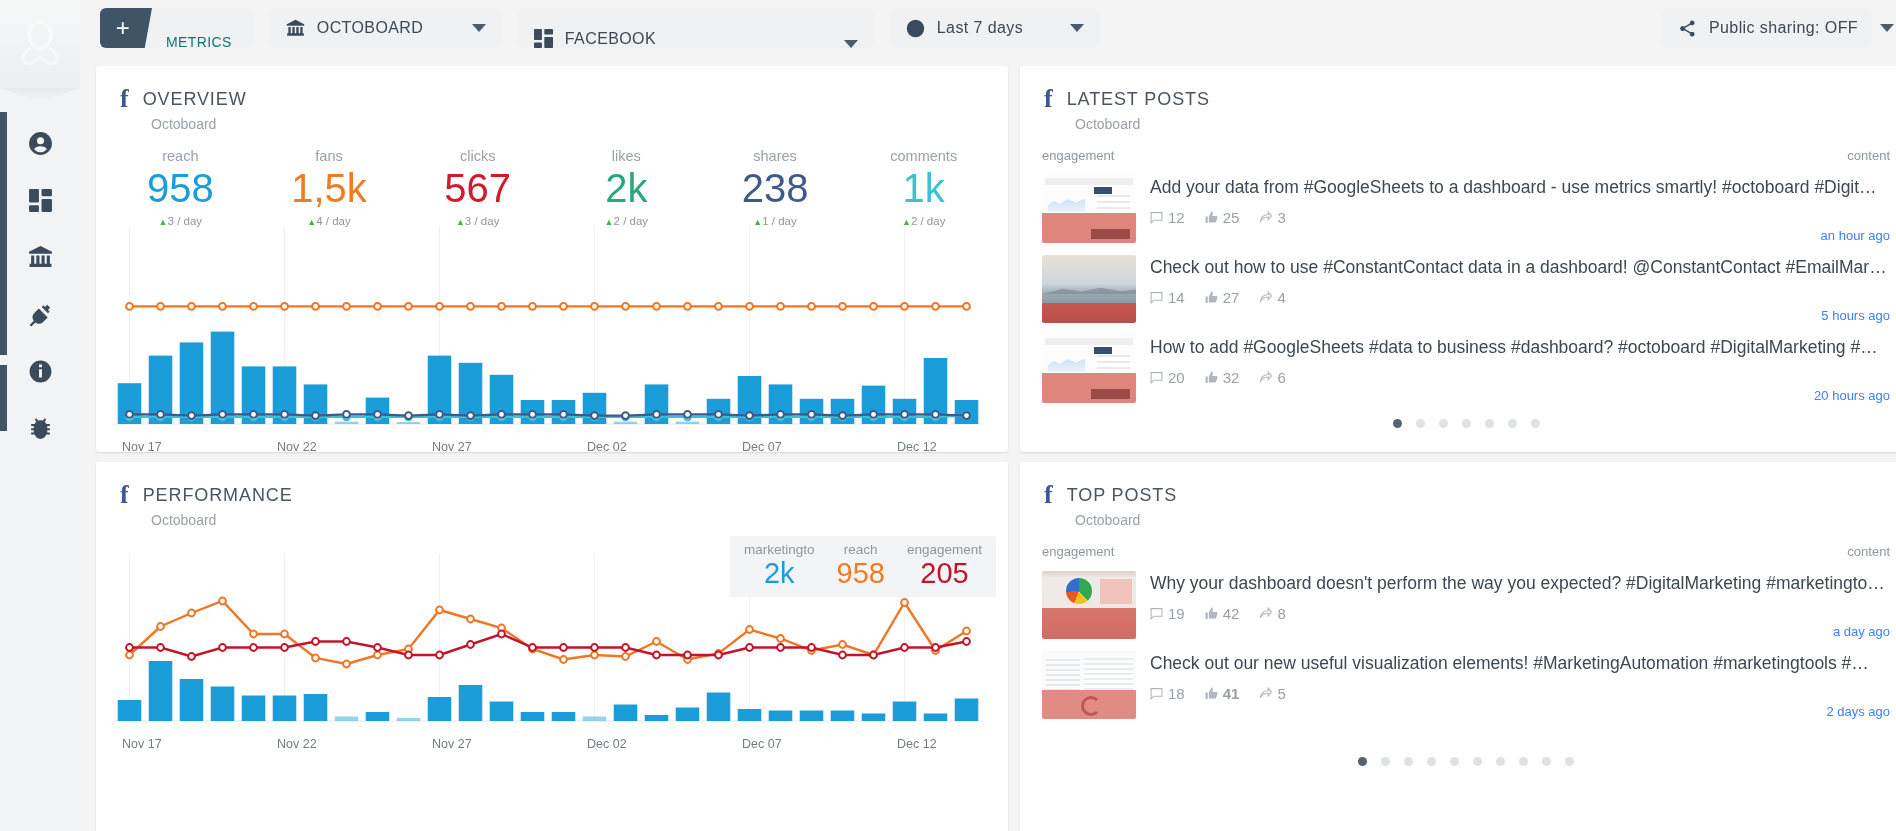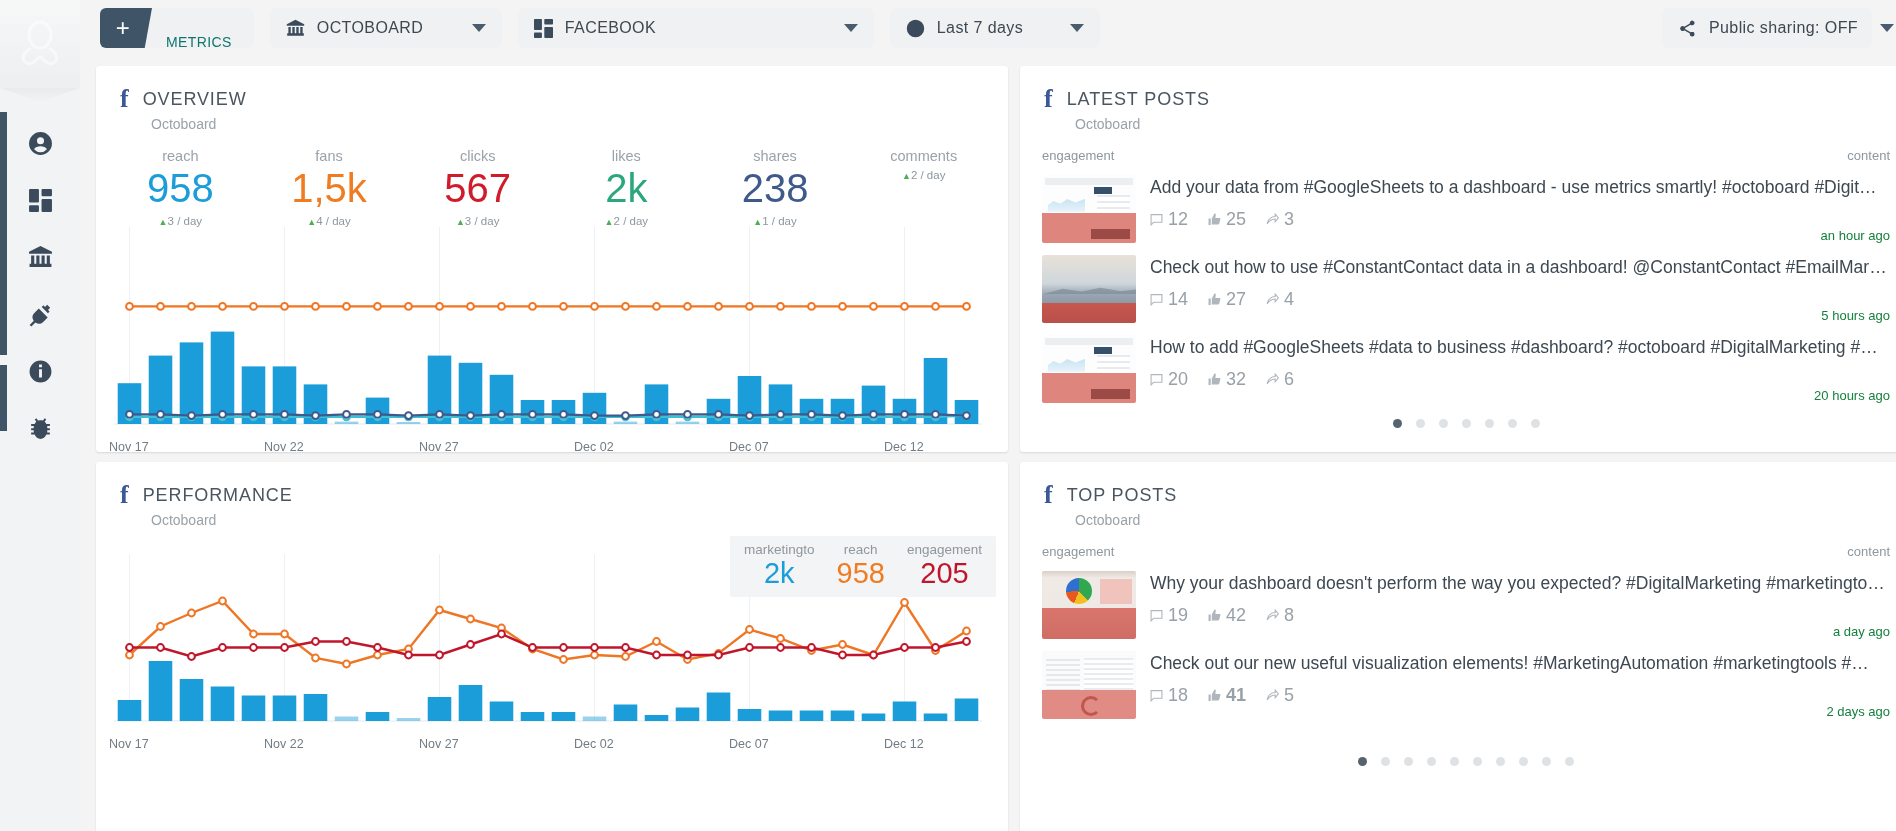--- a/index.html
+++ b/index.html
@@ -71,21 +71,21 @@
   }
   .btn-select .lbl { display:flex; align-items:center; gap: 12px; }
   .btn-select .lbl .txt { font-size: 16px; color:#3d4852; }
   .caret {
     width: 0; height: 0; border-left: 7px solid transparent;
     border-right: 7px solid transparent; border-top: 8px solid #4a5c6d;
     margin-left: 12px;
   }
   .ico { width: 19px; height: 19px; fill: #3b4b5c; display:block; }
   .w-octoboard { width: 232px; }
-  .w-facebook { width: 356px; }
+  .w-facebook { width: 356px; align-items: flex-end; }
   .w-date { width: 210px; }
   .btn-share { position: absolute; right: 24px; width: 210px; }
 
   
   .grid {
     position: absolute; left: 0; top: 56px;
     width: 1816px; height: 775px;
     padding: 10px 20px 0 16px;
     display: grid;
     grid-template-columns: 912px 892px;
@@ -106,37 +106,37 @@
   
   .metrics-row { display: flex; margin: 16px 10px 0 10px; }
   .metric { flex: 1; text-align: center; }
   .metric .m-lbl { font-size: 14.5px; color: #9aa2a9; }
   .metric .m-val { font-size: 40px; line-height: 44px; font-weight: 400; margin-top: 2px; }
   .metric .m-sub { font-size: 11.5px; color: #8e979e; margin-top: 5px; }
   .m-sub .tri { color: #4caf50; font-size: 9px; }
 
   
   .chart-wrap { position: relative; margin: 0 12px; }
-  .axis-labels { position: relative; height: 20px; margin: 4px 14px 0 13px; }
+  .axis-labels { position: relative; height: 20px; margin: 4px 14px 0 26px; }
   .axis-labels span { position: absolute; font-size: 12.5px; color: #727c85; }
 
   
   .posts-head { display: flex; justify-content: space-between; padding: 0 22px; margin-top: 16px; }
   .posts-head span { font-size: 13px; color: #8e979e; }
   .post-row { display: flex; padding: 6px 22px 0 22px; margin-top: 6px; }
   .thumb { width: 94px; height: 68px; flex: 0 0 94px; border-radius: 2px; overflow: hidden; position: relative; }
   .post-body { flex: 1; padding-left: 14px; min-width: 0; position: relative; }
   .post-text {
     font-size: 17.5px; color: #3d4852; white-space: nowrap;
     overflow: hidden; text-overflow: ellipsis; line-height: 24px;
   }
   .post-stats { display: flex; gap: 20px; margin-top: 10px; align-items: center; }
-  .stat { display: flex; align-items: center; gap: 5px; font-size: 18px; color: #99a1a8; }
+  .stat { display: flex; align-items: center; gap: 5px; font-size: 15px; color: #99a1a8; }
   .stat svg { width: 13px; height: 13px; fill: #b0b6bb; }
-  .post-time { position: absolute; right: 0; bottom: 0; font-size: 13px; color: #15803d; }
+  .post-time { position: absolute; right: 0; bottom: 0; font-size: 13px; color: #3b82f6; }
   .dots { display: flex; justify-content: center; gap: 14px; position: absolute; left: 0; right: 0; }
   .dot { width: 9px; height: 9px; border-radius: 50%; background: #dfe2e5; cursor: pointer; }
   .dot.active { background: #55636f; }
 
   .perf-tooltip {
     position: absolute; background: #f3f4f5; border-radius: 2px;
     padding: 6px 14px 8px 14px; display: flex; gap: 22px; z-index: 3;
   }
   .perf-tooltip .tt { text-align: center; }
   .perf-tooltip .tt-l { font-size: 13.5px; color: #8e979e; }
@@ -281,20 +281,21 @@
               <div class="m-val" style="color: rgb(42, 167, 126);">2k</div>
               <div class="m-sub"><span class="tri">▲</span><span class="dn">2</span> <span class="pd">/ day</span></div>
             </div>
             <div class="metric">
               <div class="m-lbl">shares</div>
               <div class="m-val" style="color: rgb(63, 90, 138);">238</div>
               <div class="m-sub"><span class="tri">▲</span><span class="dn">1</span> <span class="pd">/ day</span></div>
             </div>
             <div class="metric">
               <div class="m-lbl">comments</div>
+              <div class="m-val" style="color: rgb(62, 192, 212);">1k</div>
               <div class="m-sub"><span class="tri">▲</span><span class="dn">2</span> <span class="pd">/ day</span></div>
             </div>
           </div>
         <div class="chart-wrap">
           <svg id="chart-overview" viewBox="0 0 880 205" width="880" height="205" preserveAspectRatio="none">
               <line x1="21.5" y1="0" x2="21.5" y2="197" stroke="#eef1f3" stroke-width="1"></line>
               <line x1="176.5" y1="0" x2="176.5" y2="197" stroke="#eef1f3" stroke-width="1"></line>
               <line x1="331.5" y1="0" x2="331.5" y2="197" stroke="#eef1f3" stroke-width="1"></line>
               <line x1="486.5" y1="0" x2="486.5" y2="197" stroke="#eef1f3" stroke-width="1"></line>
               <line x1="641.5" y1="0" x2="641.5" y2="197" stroke="#eef1f3" stroke-width="1"></line>

